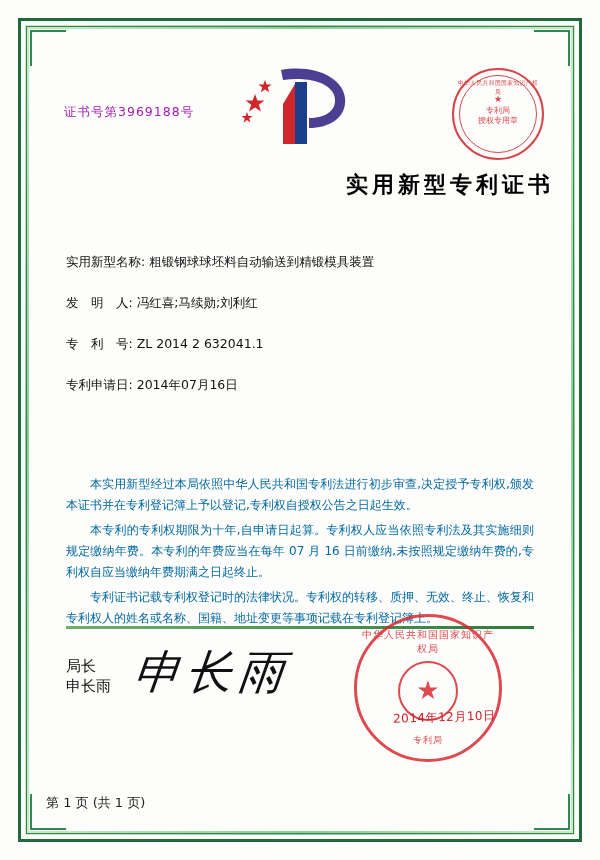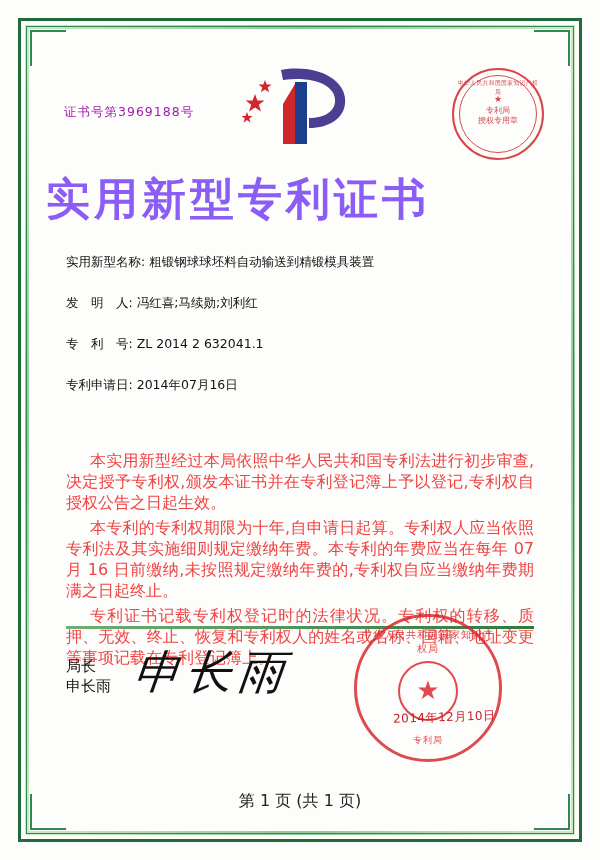--- a/index.html
+++ b/index.html
@@ -125,25 +125,25 @@
     left: 50%;
     top: 24px;
     transform: translateX(-50%);
     font-size: 9px;
   }
 
   .title {
     position: absolute;
     left: 0; right: 0;
     top: 124px;
-    text-align: left;
-    font-size: 44px;
+    text-align: right;
+    font-size: 22px;
     font-weight: bold;
     letter-spacing: 4px;
-    color: #8b5cf6;
+    color: #000000;
     font-family: "DejaVu Serif", "Liberation Serif", serif;
   }
 
   .fields {
     position: absolute;
     left: 20px;
     right: 14px;
     top: 206px;
   }
   .field-row {
@@ -159,24 +159,24 @@
   }
   .field-value {
     display: inline-block;
     color: #111;
   }
 
   .paragraphs {
     position: absolute;
     left: 20px;
     right: 20px;
-    top: 404px;
-    font-size: 16px;
+    top: 428px;
+    font-size: 12px;
     line-height: 21px;
-    color: #ef4444;
+    color: #0369a1;
     text-align: justify;
   }
   .paragraphs p {
     margin: 0 0 4px 0;
     text-indent: 24px;
   }
 
   .rule {
     position: absolute;
     left: 20px;
@@ -256,22 +256,22 @@
     font-size: 12px;
     color: #c8202a;
     letter-spacing: .5px;
     transform: rotate(-2deg);
   }
 
   .page-number {
     position: absolute;
     left: 0; right: 0;
     bottom: 2px;
-    text-align: center;
-    font-size: 16px;
+    text-align: left;
+    font-size: 13px;
     color: #222;
   }
 </style>
 </head>
 <body>
 
 <div class="page">
 
   <div class="border-gradient"></div>
   <div class="border-outer"></div>

